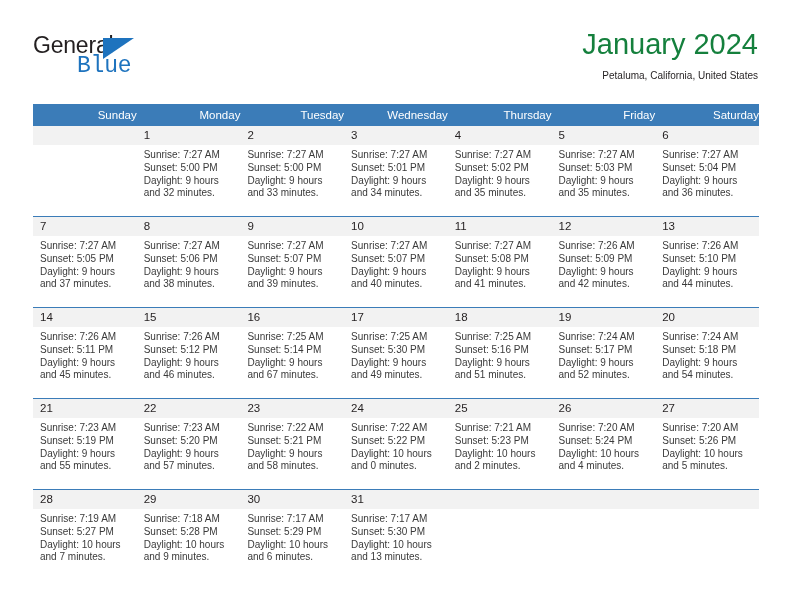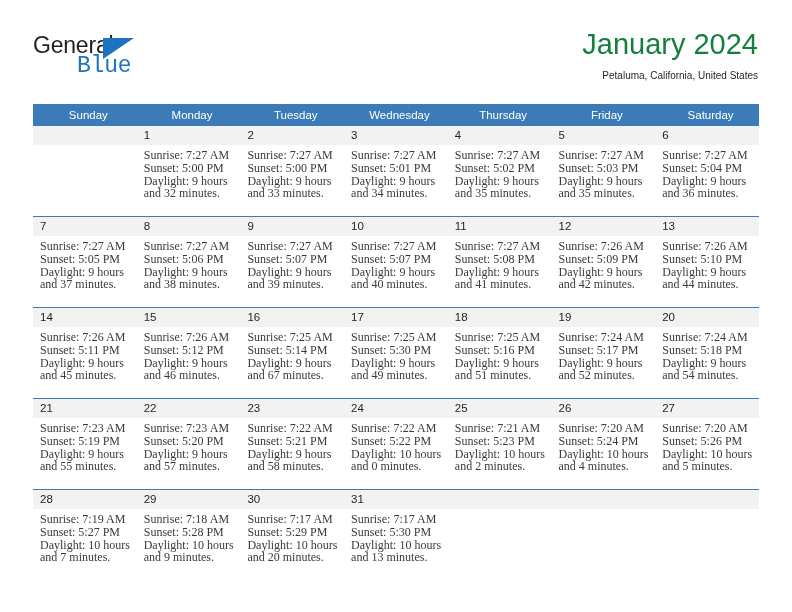--- a/index.html
+++ b/index.html
@@ -83,21 +83,21 @@
     top: 104px;
     width: 726px;
     border-collapse: collapse;
     table-layout: fixed;
   }
   .calendar th {
     background: #3b7cb8;
     color: #ffffff;
     font-size: 11.5px;
     font-weight: normal;
-    text-align: center;
+    text-align: right;
     padding: 5px 0 5px 7px;
     height: 12px;
     border: none;
   }
   .calendar td {
     vertical-align: top;
     padding: 0;
     border: none;
     border-top: 1px solid #3b7cb8;
     height: 90px;
@@ -113,24 +113,23 @@
     padding: 3px 0 3px 7px;
     height: 13px;
     line-height: 13px;
   }
   .daynum.empty {
     background: #f2f2f2;
     color: transparent;
   }
   .cellbody {
     padding: 4px 6px 0 7px;
-    font-size: 12px;
+    font-size: 10px;
     line-height: 12.8px;
     color: #3a3a3a;
-    font-family: Liberation Serif, serif;
   }
   .cellbody div {
     white-space: nowrap;
   }
   .cell-blank .cellbody { visibility: hidden; }
 </style>
 </head>
 <body>
 
 <div class="page-header">
@@ -436,21 +435,21 @@
             <div>Daylight: 10 hours</div>
             <div>and 9 minutes.</div>
           </div>
         </td>
         <td>
           <div class="daynum">30</div>
           <div class="cellbody">
             <div>Sunrise: 7:17 AM</div>
             <div>Sunset: 5:29 PM</div>
             <div>Daylight: 10 hours</div>
-            <div>and 20 minutes.</div>
+            <div>and 6 minutes.</div>
           </div>
         </td>
         <td>
           <div class="daynum">31</div>
           <div class="cellbody">
             <div>Sunrise: 7:17 AM</div>
             <div>Sunset: 5:30 PM</div>
             <div>Daylight: 10 hours</div>
             <div>and 13 minutes.</div>
           </div>

